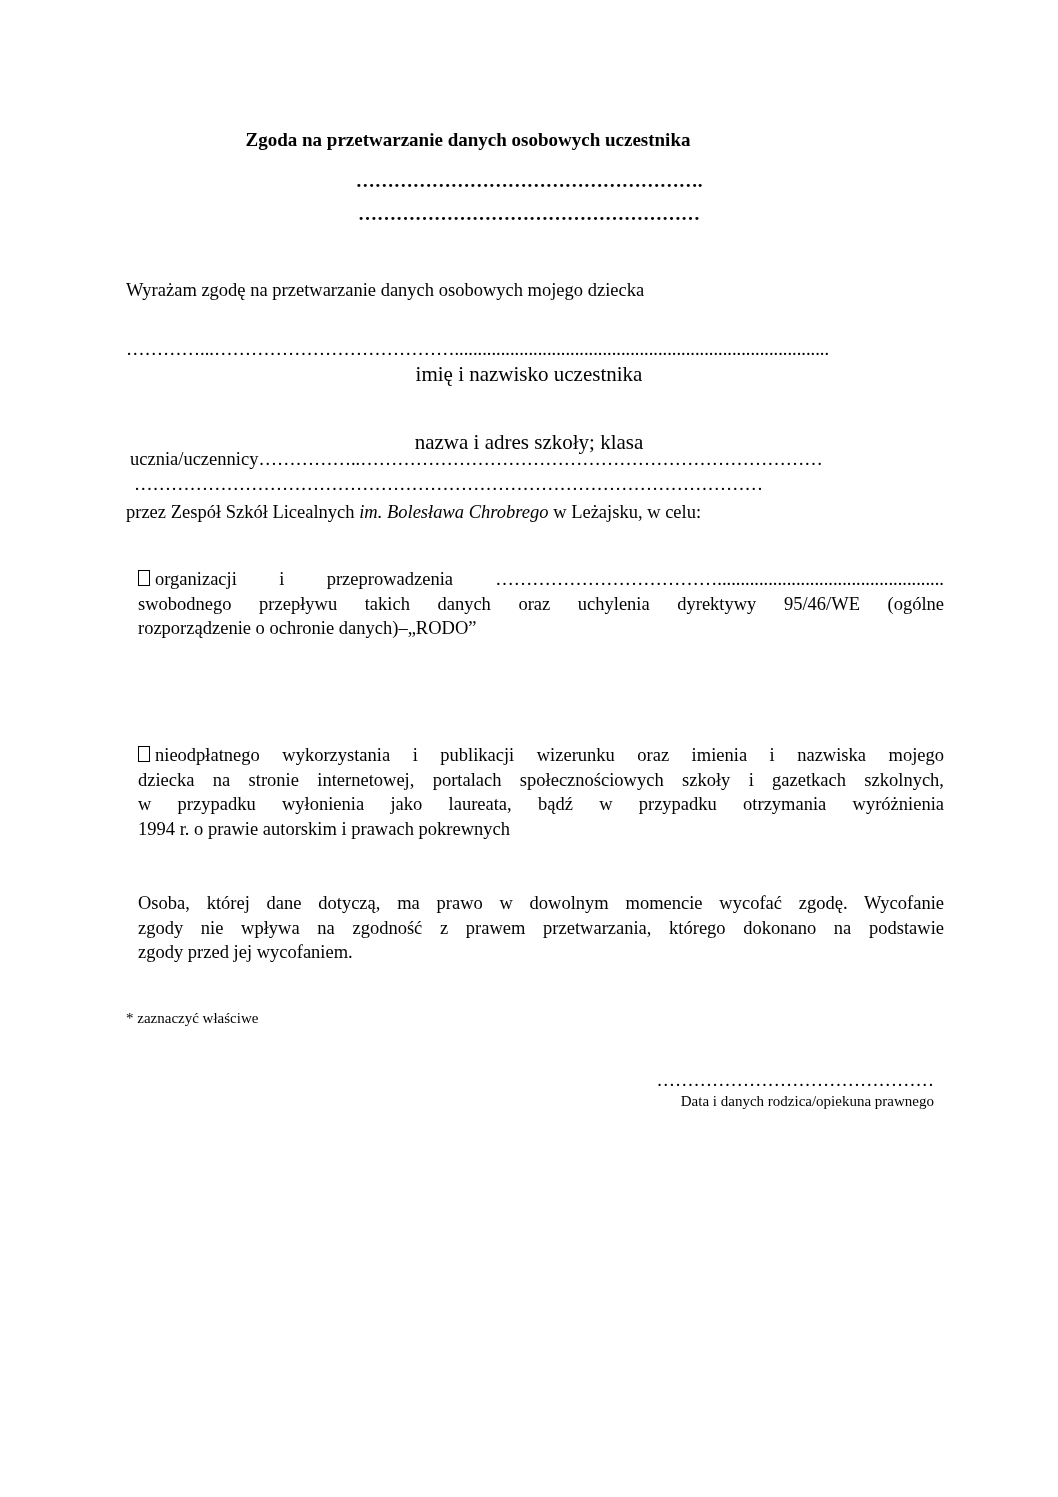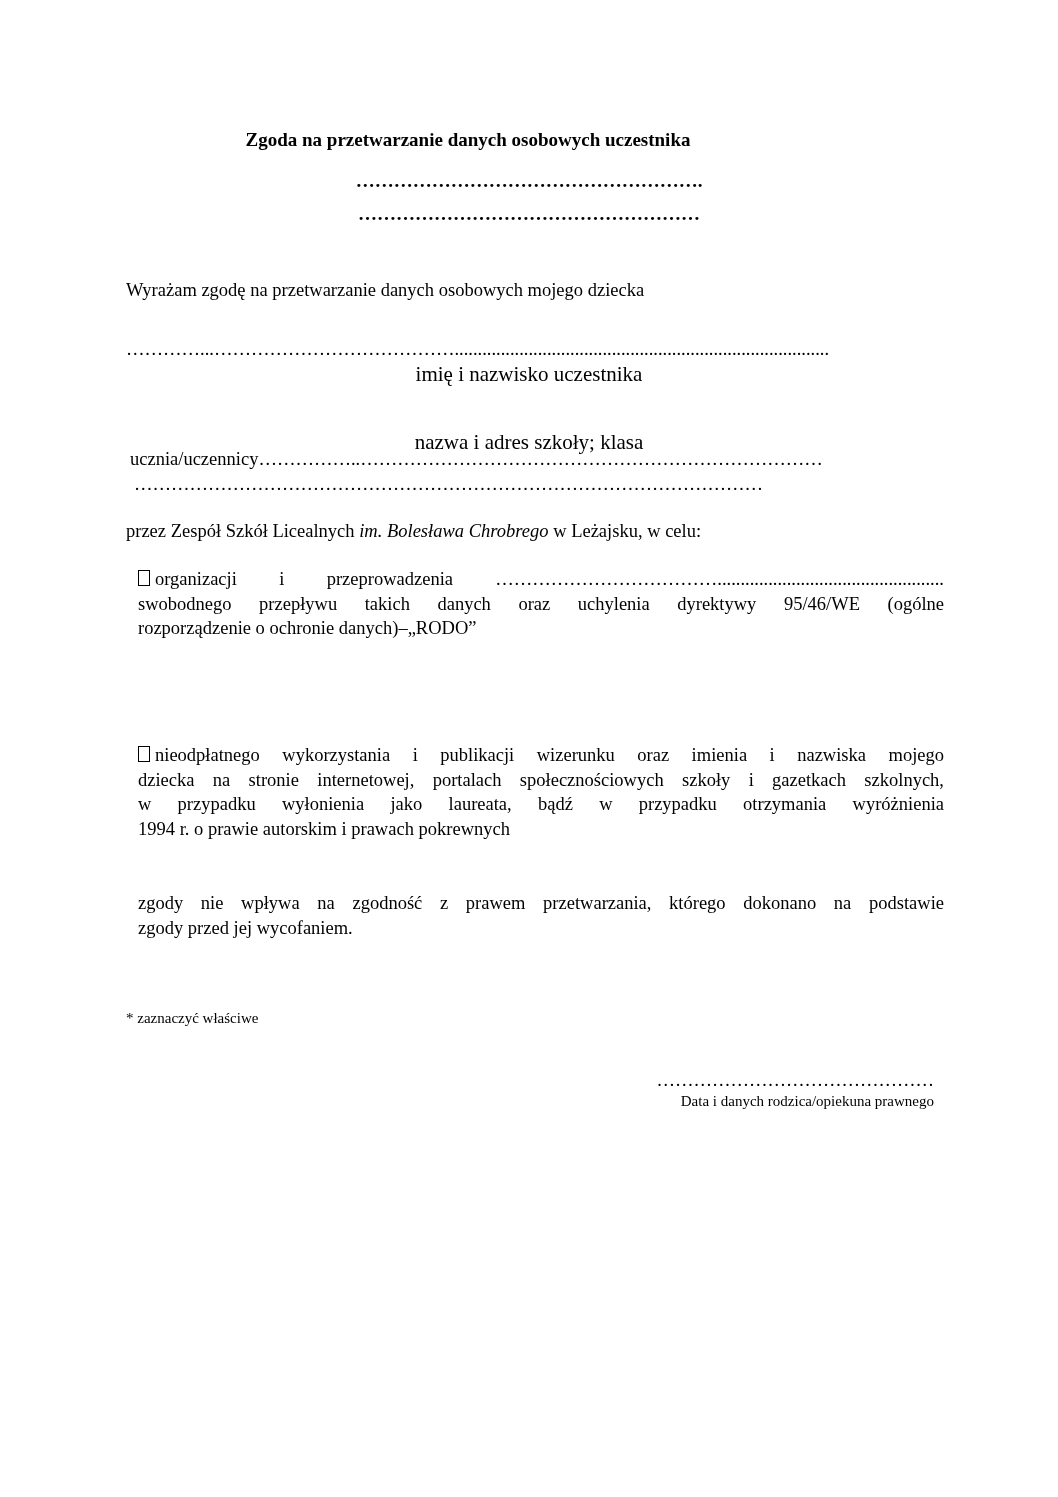--- a/index.html
+++ b/index.html
@@ -46,38 +46,39 @@
   <div class="abs body-text dotline" style="left:126px; top:339px; width:806px;">…………...………………………………….................................................................................</div>
   <div class="abs caption" style="top:362px;">imię i nazwisko uczestnika</div>
 
   <div class="abs body-text" style="left:130px; top:409px;margin-top:40px;">
     <span>ucznia/uczennicy</span><span>……………..…………………………………………………………………</span>
   </div>
   <div class="abs caption" style="top:430px;">nazwa i adres szkoły; klasa</div>
 
   <div class="abs body-text dotline" style="left:134px; top:474px; width:800px;">…………………………………………………………………………………………</div>
 
-  <div class="abs body-text" style="left:126px; top:521px;">
+  <div class="abs body-text" style="left:126px; top:502px;">
     <span>przez Zespół Szkół Licealnych </span><i>im. Bolesława Chrobrego</i><span> w Leżajsku, w celu:</span>
   </div>
 
   <div class="justify-block" style="top:567px;">
     <span class="line"><span class="checkbox-glyph"></span><span>organizacji i przeprowadzenia ……………………………….................................................</span></span>
     <span class="line">swobodnego przepływu takich danych oraz uchylenia dyrektywy 95/46/WE (ogólne</span>
     <span class="line last">rozporządzenie o ochronie danych)–„RODO”</span>
   </div>
 
   <div class="justify-block" style="top:743px;">
     <span class="line"><span class="checkbox-glyph"></span><span>nieodpłatnego wykorzystania i publikacji wizerunku oraz imienia i nazwiska mojego</span></span>
     <span class="line">dziecka na stronie internetowej, portalach społecznościowych szkoły i gazetkach szkolnych,</span>
     <span class="line">w przypadku wyłonienia jako laureata, bądź w przypadku otrzymania wyróżnienia</span>
     <span class="line last">1994 r. o prawie autorskim i prawach pokrewnych</span>
   </div>
 
   <div class="justify-block" style="top:891px;">
+    <span class="line">Osoba, której dane dotyczą, ma prawo w dowolnym momencie wycofać zgodę. Wycofanie</span>
     <span class="line">zgody nie wpływa na zgodność z prawem przetwarzania, którego dokonano na podstawie</span>
     <span class="line last">zgody przed jej wycofaniem.</span>
   </div>
 
   <div class="abs footnote" style="left:126px; top:1010px;">* zaznaczyć właściwe</div>
 
   <div class="abs body-text" style="right:124px; top:1070px;">………………………………………</div>
   <div class="abs sig-caption" style="right:124px; top:1093px;">Data i danych rodzica/opiekuna prawnego</div>
 
 </div>

